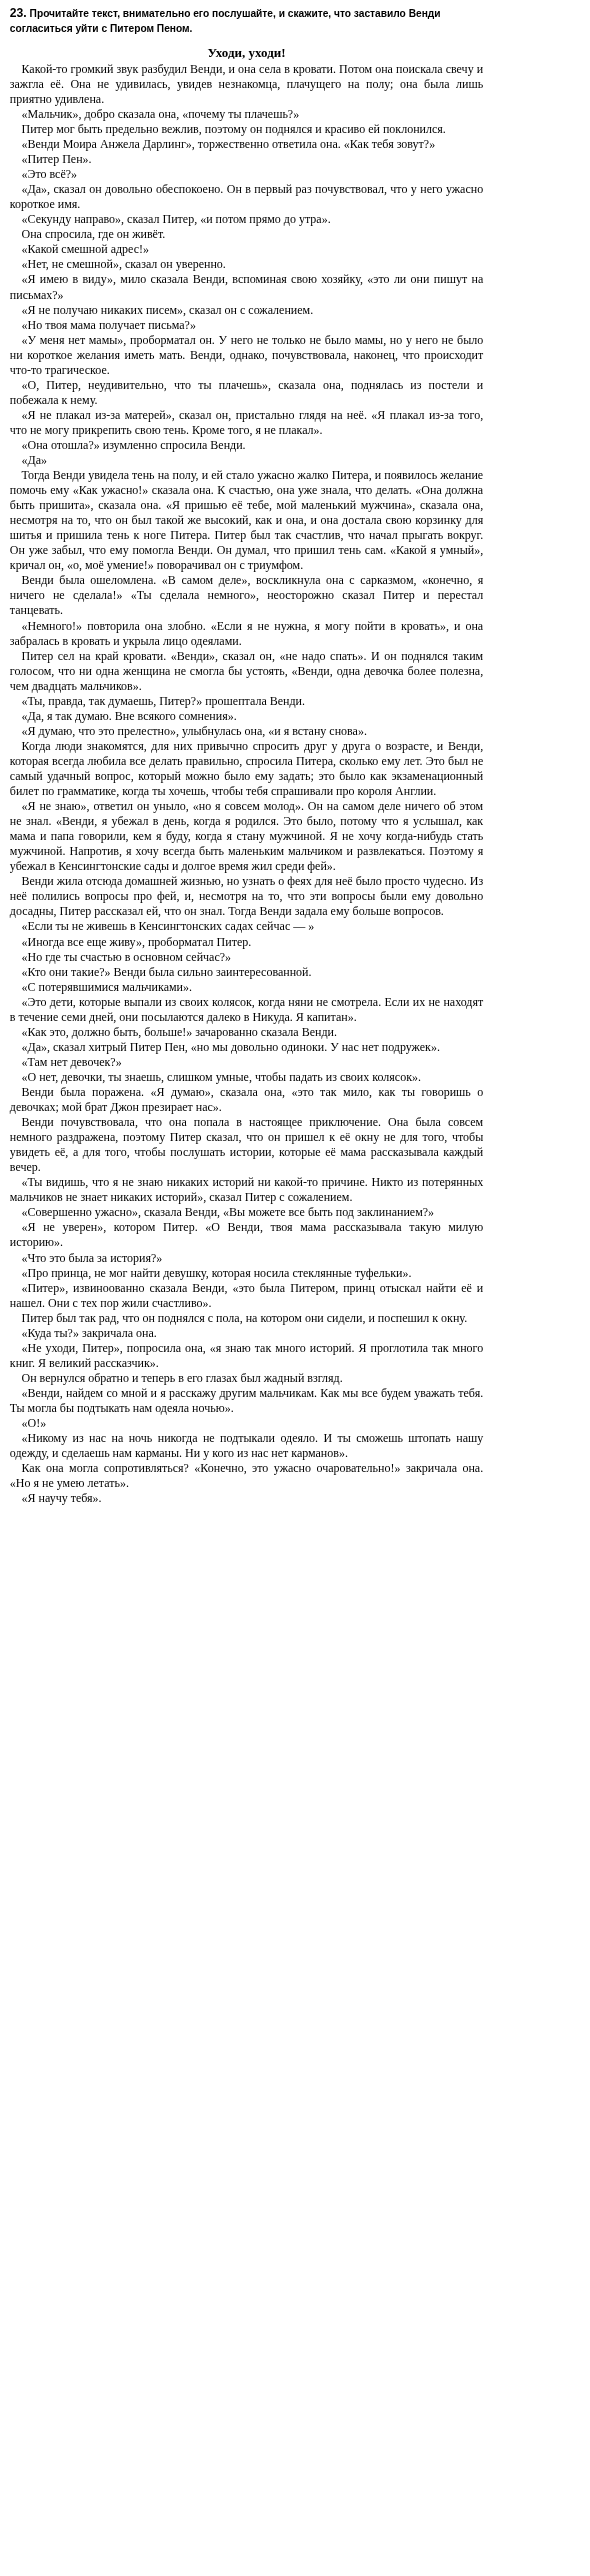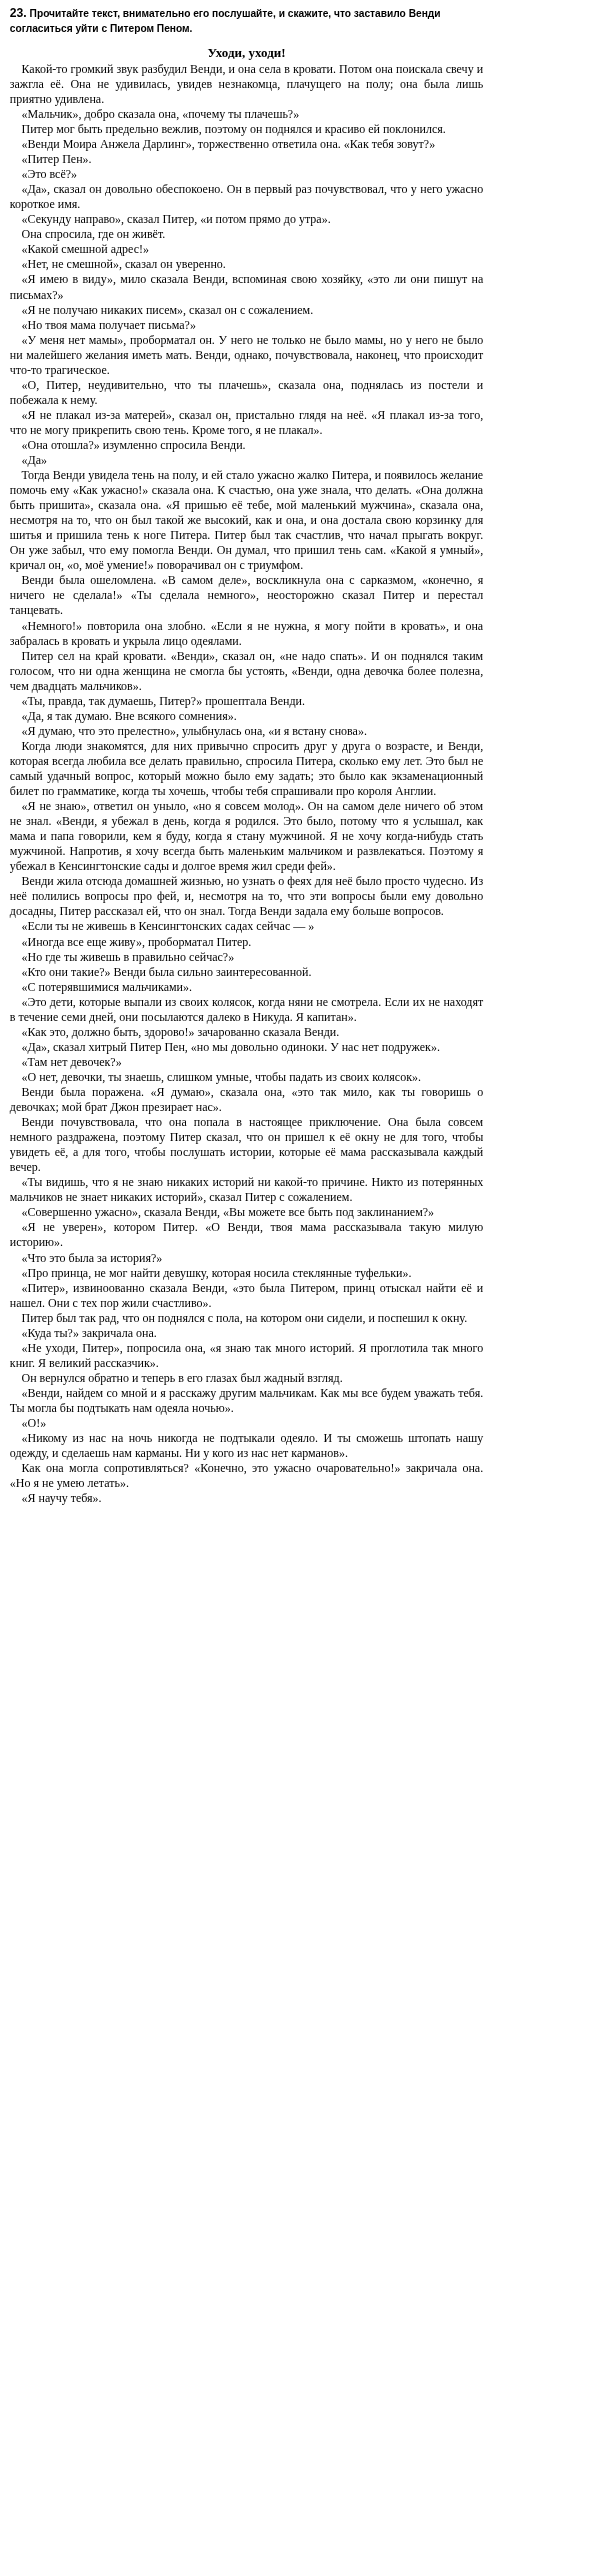--- a/index.html
+++ b/index.html
@@ -66,42 +66,42 @@
       <p class="para">«Питер Пен».</p>
       <p class="para">«Это всё?»</p>
       <p class="para">«Да», сказал он довольно обеспокоено. Он в первый раз почувствовал, что у него ужасно короткое имя.</p>
       <p class="para">«Секунду направо», сказал Питер, «и потом прямо до утра».</p>
       <p class="para">Она спросила, где он живёт.</p>
       <p class="para">«Какой смешной адрес!»</p>
       <p class="para">«Нет, не смешной», сказал он уверенно.</p>
       <p class="para">«Я имею в виду», мило сказала Венди, вспоминая свою хозяйку, «это ли они пишут на письмах?»</p>
       <p class="para">«Я не получаю никаких писем», сказал он с сожалением.</p>
       <p class="para">«Но твоя мама получает письма?»</p>
-      <p class="para">«У меня нет мамы», проборматал он. У него не только не было мамы, но у него не было ни малейшего желания иметь мать. Венди, однако, почувствовала, наконец, что происходит что-то трагическое.</p>
+      <p class="para">«У меня нет мамы», проборматал он. У него не только не было мамы, но у него не было ни короткое желания иметь мать. Венди, однако, почувствовала, наконец, что происходит что-то трагическое.</p>
       <p class="para">«О, Питер, неудивительно, что ты плачешь», сказала она, поднялась из постели и побежала к нему.</p>
       <p class="para">«Я не плакал из-за матерей», сказал он, пристально глядя на неё. «Я плакал из-за того, что не могу прикрепить свою тень. Кроме того, я не плакал».</p>
       <p class="para">«Она отошла?» изумленно спросила Венди.</p>
       <p class="para">«Да»</p>
       <p class="para">Тогда Венди увидела тень на полу, и ей стало ужасно жалко Питера, и появилось желание помочь ему «Как ужасно!» сказала она. К счастью, она уже знала, что делать. «Она должна быть пришита», сказала она. «Я пришью её тебе, мой маленький мужчина», сказала она, несмотря на то, что он был такой же высокий, как и она, и она достала свою корзинку для шитья и пришила тень к ноге Питера. Питер был так счастлив, что начал прыгать вокруг. Он уже забыл, что ему помогла Венди. Он думал, что пришил тень сам. «Какой я умный», кричал он, «о, моё умение!» поворачивал он с триумфом.</p>
       <p class="para">Венди была ошеломлена. «В самом деле», воскликнула она с сарказмом, «конечно, я ничего не сделала!» «Ты сделала немного», неосторожно сказал Питер и перестал танцевать.</p>
       <p class="para">«Немного!» повторила она злобно. «Если я не нужна, я могу пойти в кровать», и она забралась в кровать и укрыла лицо одеялами.</p>
       <p class="para">Питер сел на край кровати. «Венди», сказал он, «не надо спать». И он поднялся таким голосом, что ни одна женщина не смогла бы устоять, «Венди, одна девочка более полезна, чем двадцать мальчиков».</p>
       <p class="para">«Ты, правда, так думаешь, Питер?» прошептала Венди.</p>
       <p class="para">«Да, я так думаю. Вне всякого сомнения».</p>
       <p class="para">«Я думаю, что это прелестно», улыбнулась она, «и я встану снова».</p>
       <p class="para">Когда люди знакомятся, для них привычно спросить друг у друга о возрасте, и Венди, которая всегда любила все делать правильно, спросила Питера, сколько ему лет. Это был не самый удачный вопрос, который можно было ему задать; это было как экзаменационный билет по грамматике, когда ты хочешь, чтобы тебя спрашивали про короля Англии.</p>
       <p class="para">«Я не знаю», ответил он уныло, «но я совсем молод». Он на самом деле ничего об этом не знал. «Венди, я убежал в день, когда я родился. Это было, потому что я услышал, как мама и папа говорили, кем я буду, когда я стану мужчиной. Я не хочу когда-нибудь стать мужчиной. Напротив, я хочу всегда быть маленьким мальчиком и развлекаться. Поэтому я убежал в Кенсингтонские сады и долгое время жил среди фей».</p>
       <p class="para">Венди жила отсюда домашней жизнью, но узнать о феях для неё было просто чудесно. Из неё полились вопросы про фей, и, несмотря на то, что эти вопросы были ему довольно досадны, Питер рассказал ей, что он знал. Тогда Венди задала ему больше вопросов.</p>
       <p class="para">«Если ты не живешь в Кенсингтонских садах сейчас — »</p>
       <p class="para">«Иногда все еще живу», проборматал Питер.</p>
-      <p class="para">«Но где ты живешь в правильно сейчас?»</p>
+      <p class="para">«Но где ты счастью в основном сейчас?»</p>
       <p class="para">«Кто они такие?» Венди была сильно заинтересованной.</p>
       <p class="para">«С потерявшимися мальчиками».</p>
       <p class="para">«Это дети, которые выпали из своих колясок, когда няни не смотрела. Если их не находят в течение семи дней, они посылаются далеко в Никуда. Я капитан».</p>
-      <p class="para">«Как это, должно быть, здорово!» зачарованно сказала Венди.</p>
+      <p class="para">«Как это, должно быть, больше!» зачарованно сказала Венди.</p>
       <p class="para">«Да», сказал хитрый Питер Пен, «но мы довольно одиноки. У нас нет подружек».</p>
       <p class="para">«Там нет девочек?»</p>
       <p class="para">«О нет, девочки, ты знаешь, слишком умные, чтобы падать из своих колясок».</p>
       <p class="para">Венди была поражена. «Я думаю», сказала она, «это так мило, как ты говоришь о девочках; мой брат Джон презирает нас».</p>
       <p class="para">Венди почувствовала, что она попала в настоящее приключение. Она была совсем немного раздражена, поэтому Питер сказал, что он пришел к её окну не для того, чтобы увидеть её, а для того, чтобы послушать истории, которые её мама рассказывала каждый вечер.</p>
       <p class="para">«Ты видишь, что я не знаю никаких историй ни какой-то причине. Никто из потерянных мальчиков не знает никаких историй», сказал Питер с сожалением.</p>
       <p class="para">«Совершенно ужасно», сказала Венди, «Вы можете все быть под заклинанием?»</p>
       <p class="para">«Я не уверен», котором Питер. «О Венди, твоя мама рассказывала такую милую историю».</p>
       <p class="para">«Что это была за история?»</p>
       <p class="para">«Про принца, не мог найти девушку, которая носила стеклянные туфельки».</p>

